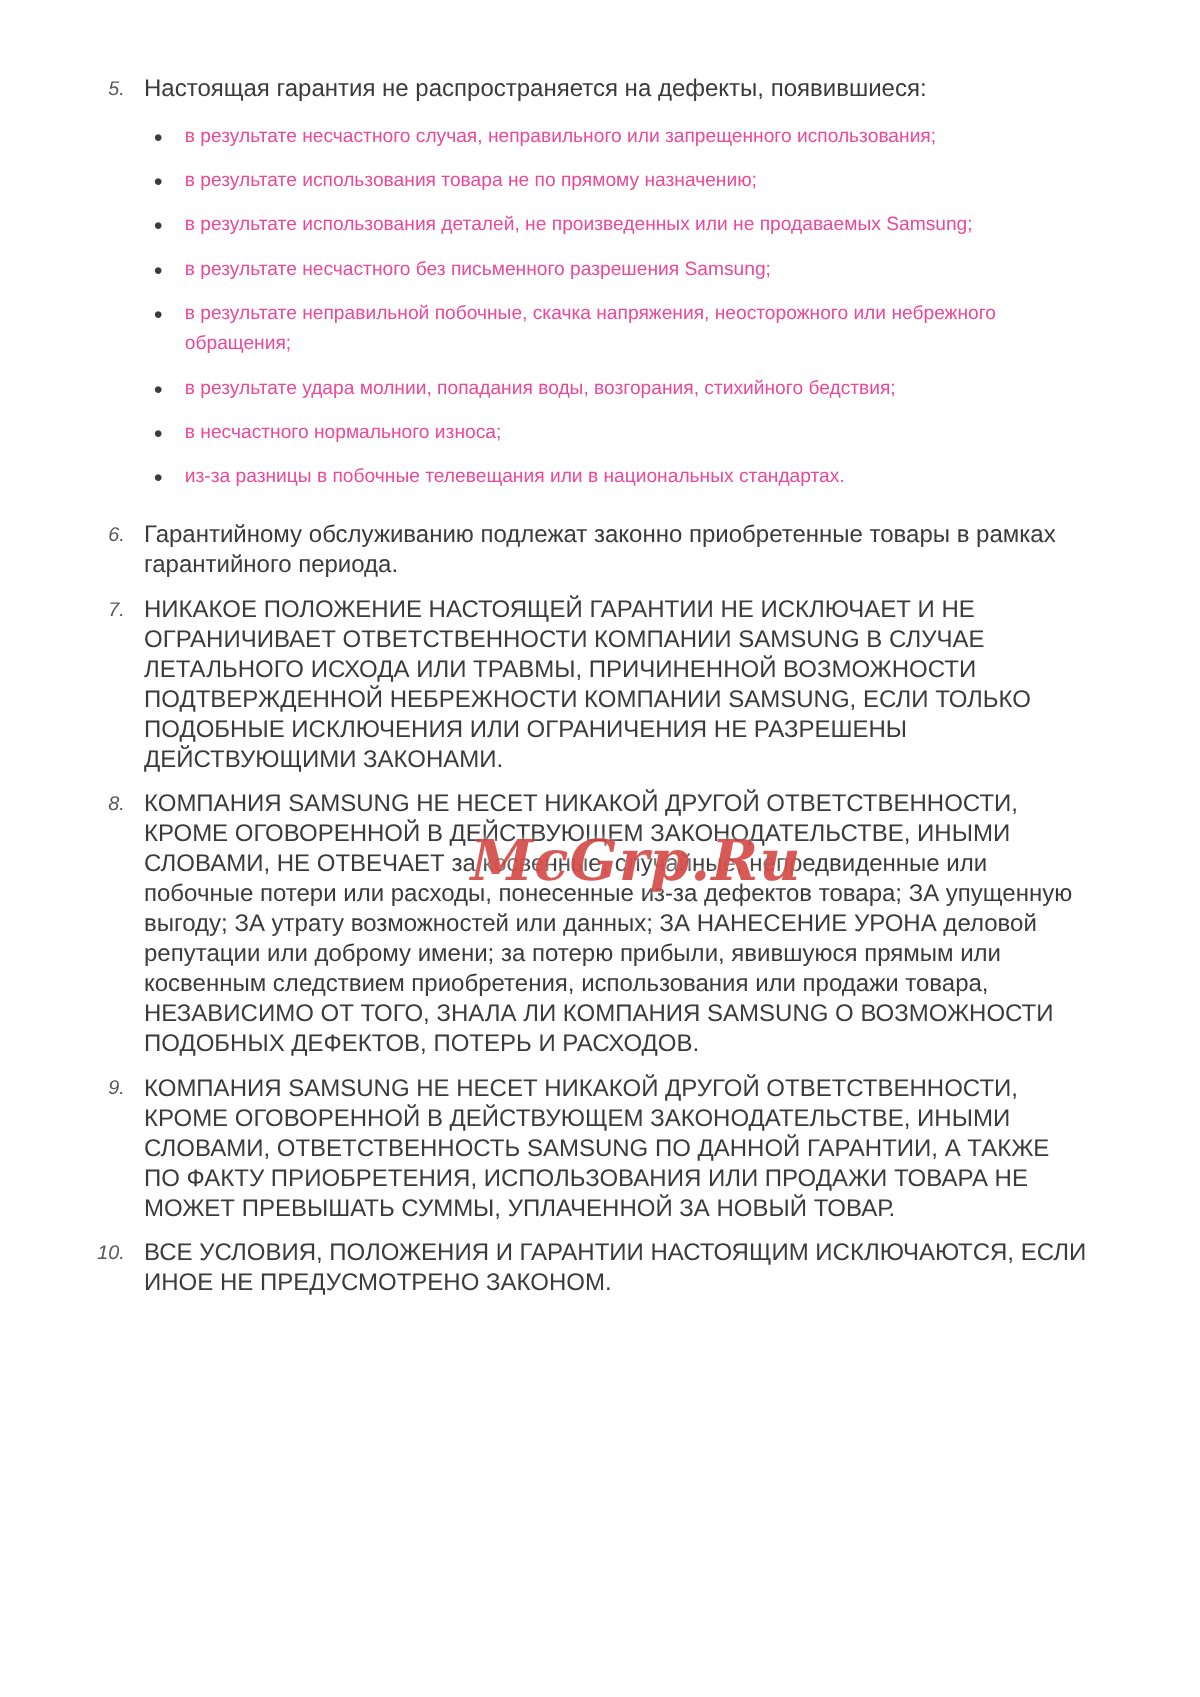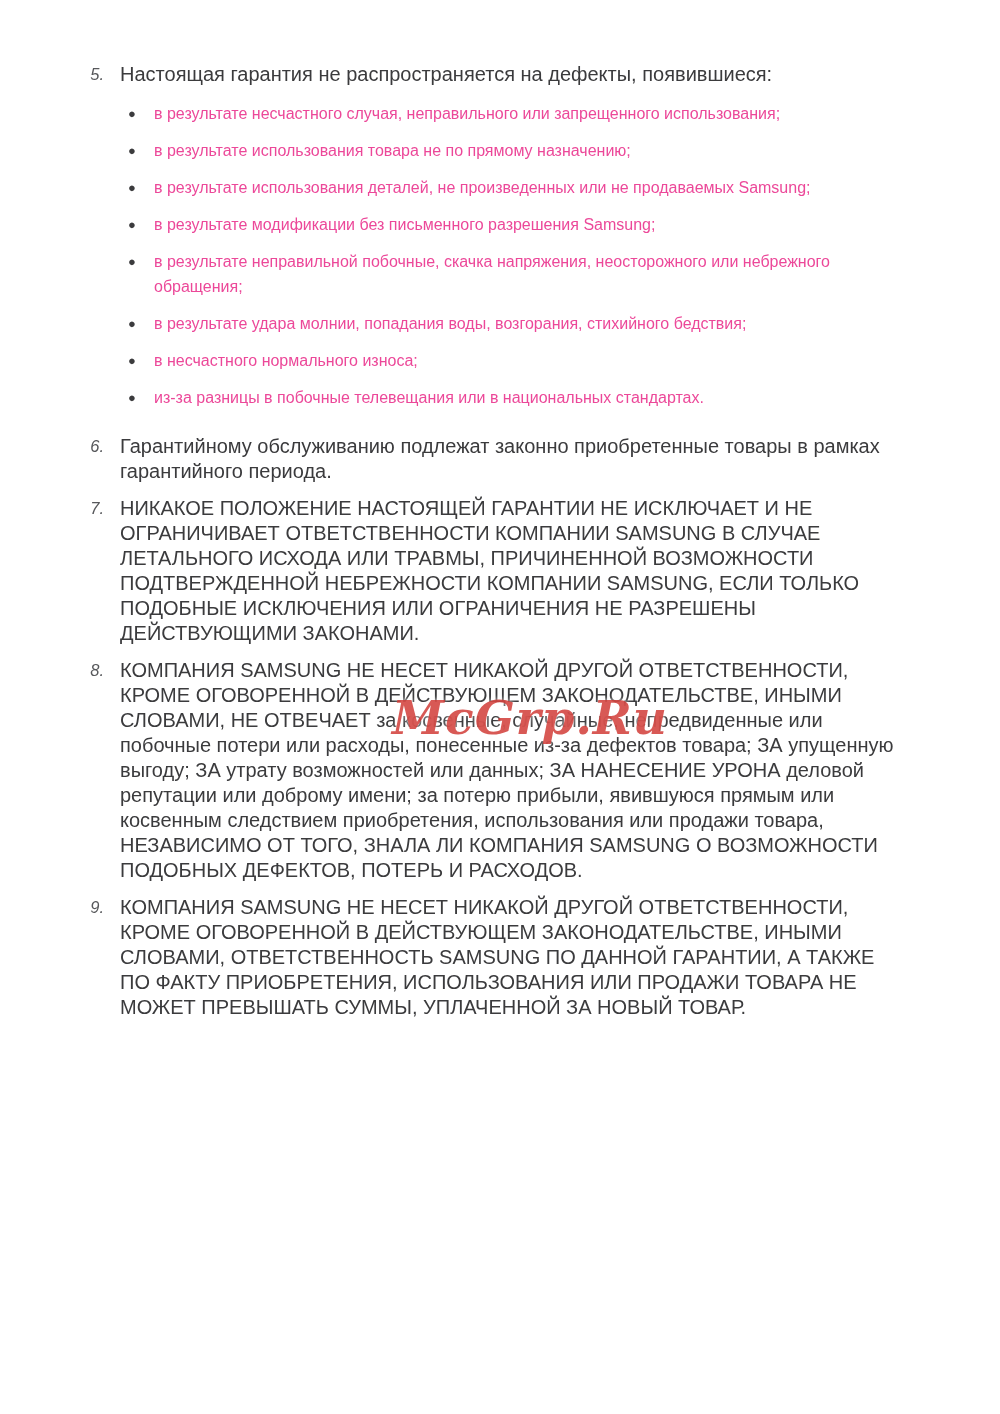--- a/index.html
+++ b/index.html
@@ -104,21 +104,21 @@
         <li class="bullet-row">
           <span class="dot">●</span>
           <span class="btext">в результате использования товара не по прямому назначению;</span>
         </li>
         <li class="bullet-row">
           <span class="dot">●</span>
           <span class="btext">в результате использования деталей, не произведенных или не продаваемых Samsung;</span>
         </li>
         <li class="bullet-row">
           <span class="dot">●</span>
-          <span class="btext">в результате модификации без письменного разрешения Samsung;</span>
+          <span class="btext">в результате несчастного без письменного разрешения Samsung;</span>
         </li>
         <li class="bullet-row">
           <span class="dot">●</span>
           <span class="btext">в результате неправильной побочные, скачка напряжения, неосторожного или небрежного обращения;</span>
         </li>
         <li class="bullet-row">
           <span class="dot">●</span>
           <span class="btext">в результате удара молнии, попадания воды, возгорания, стихийного бедствия;</span>
         </li>
         <li class="bullet-row">
@@ -154,17 +154,23 @@
     </div>
   </div>
 
   <div class="item">
     <span class="num">9.</span>
     <div class="body">
       <p class="text">КОМПАНИЯ SAMSUNG НЕ НЕСЕТ НИКАКОЙ ДРУГОЙ ОТВЕТСТВЕННОСТИ, КРОМЕ ОГОВОРЕННОЙ В ДЕЙСТВУЮЩЕМ ЗАКОНОДАТЕЛЬСТВЕ, ИНЫМИ СЛОВАМИ, ОТВЕТСТВЕННОСТЬ SAMSUNG ПО ДАННОЙ ГАРАНТИИ, А ТАКЖЕ ПО ФАКТУ ПРИОБРЕТЕНИЯ, ИСПОЛЬЗОВАНИЯ ИЛИ ПРОДАЖИ ТОВАРА НЕ МОЖЕТ ПРЕВЫШАТЬ СУММЫ, УПЛАЧЕННОЙ ЗА НОВЫЙ ТОВАР.</p>
     </div>
   </div>
 
+  <div class="item">
+    <span class="num">10.</span>
+    <div class="body">
+      <p class="text">ВСЕ УСЛОВИЯ, ПОЛОЖЕНИЯ И ГАРАНТИИ НАСТОЯЩИМ ИСКЛЮЧАЮТСЯ, ЕСЛИ ИНОЕ НЕ ПРЕДУСМОТРЕНО ЗАКОНОМ.</p>
+    </div>
+  </div>
 
 
   <div class="watermark">McGrp.Ru</div>
 
 </div>
 
 </body></html>

